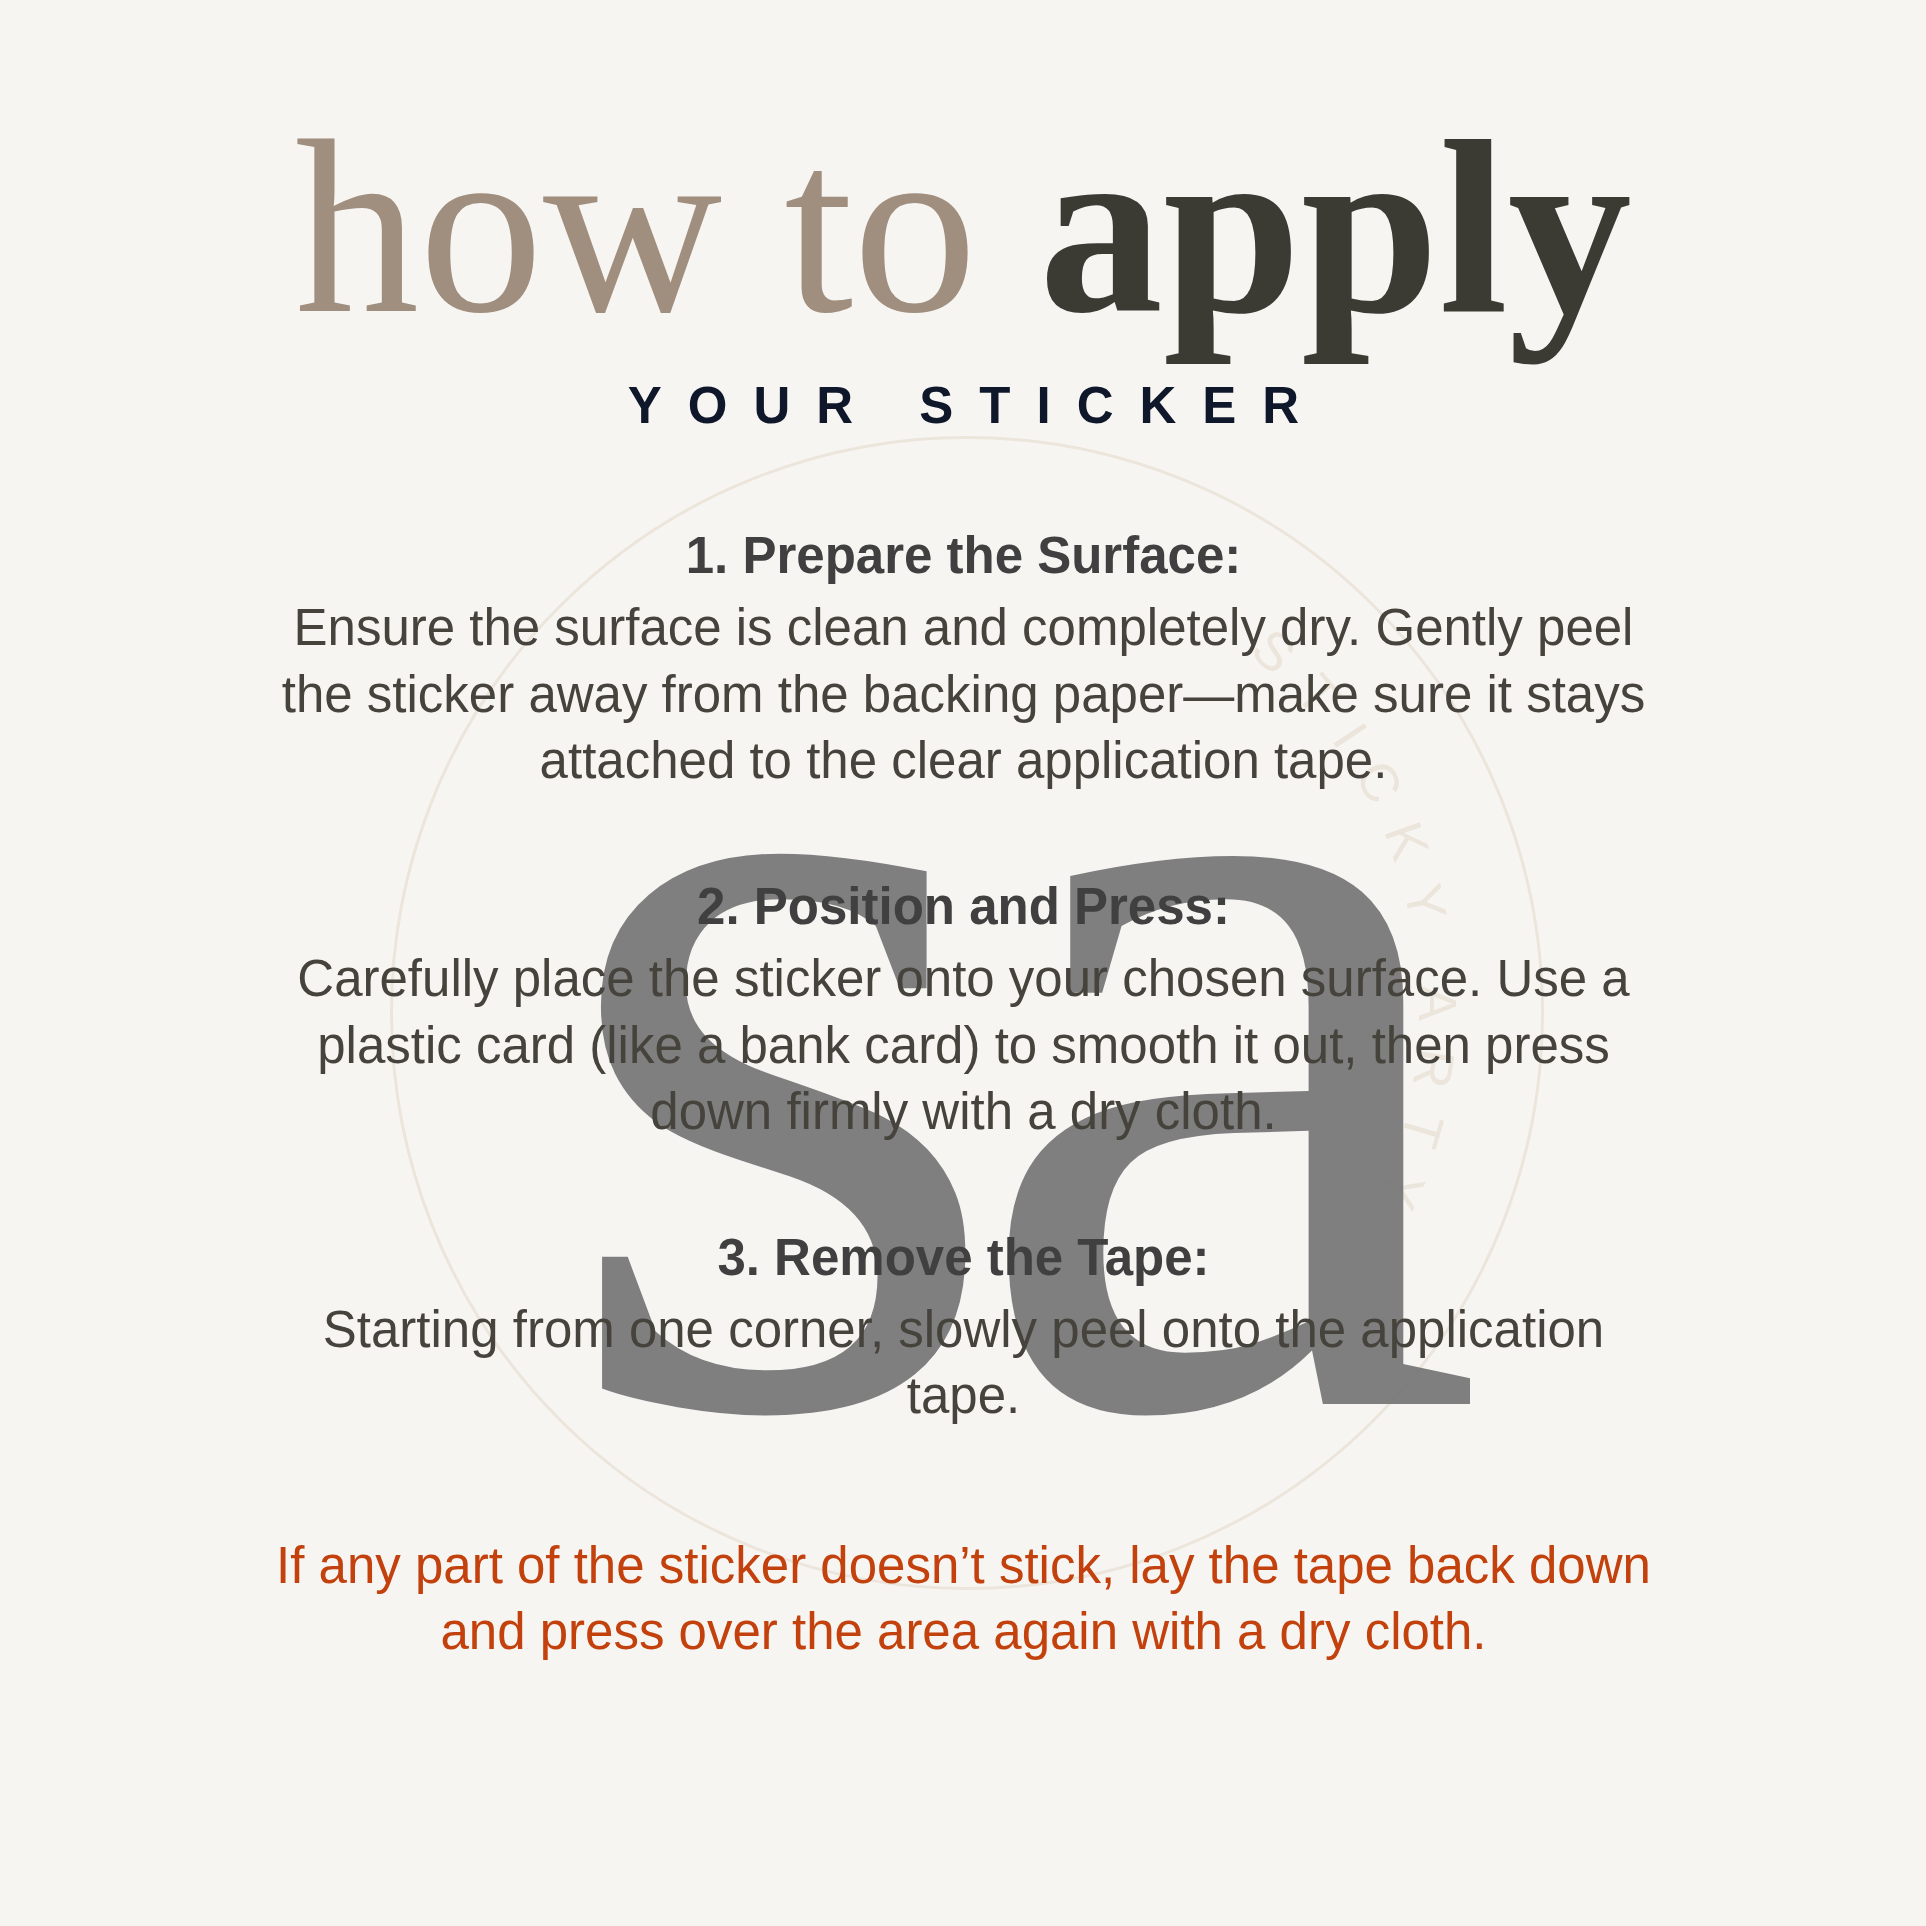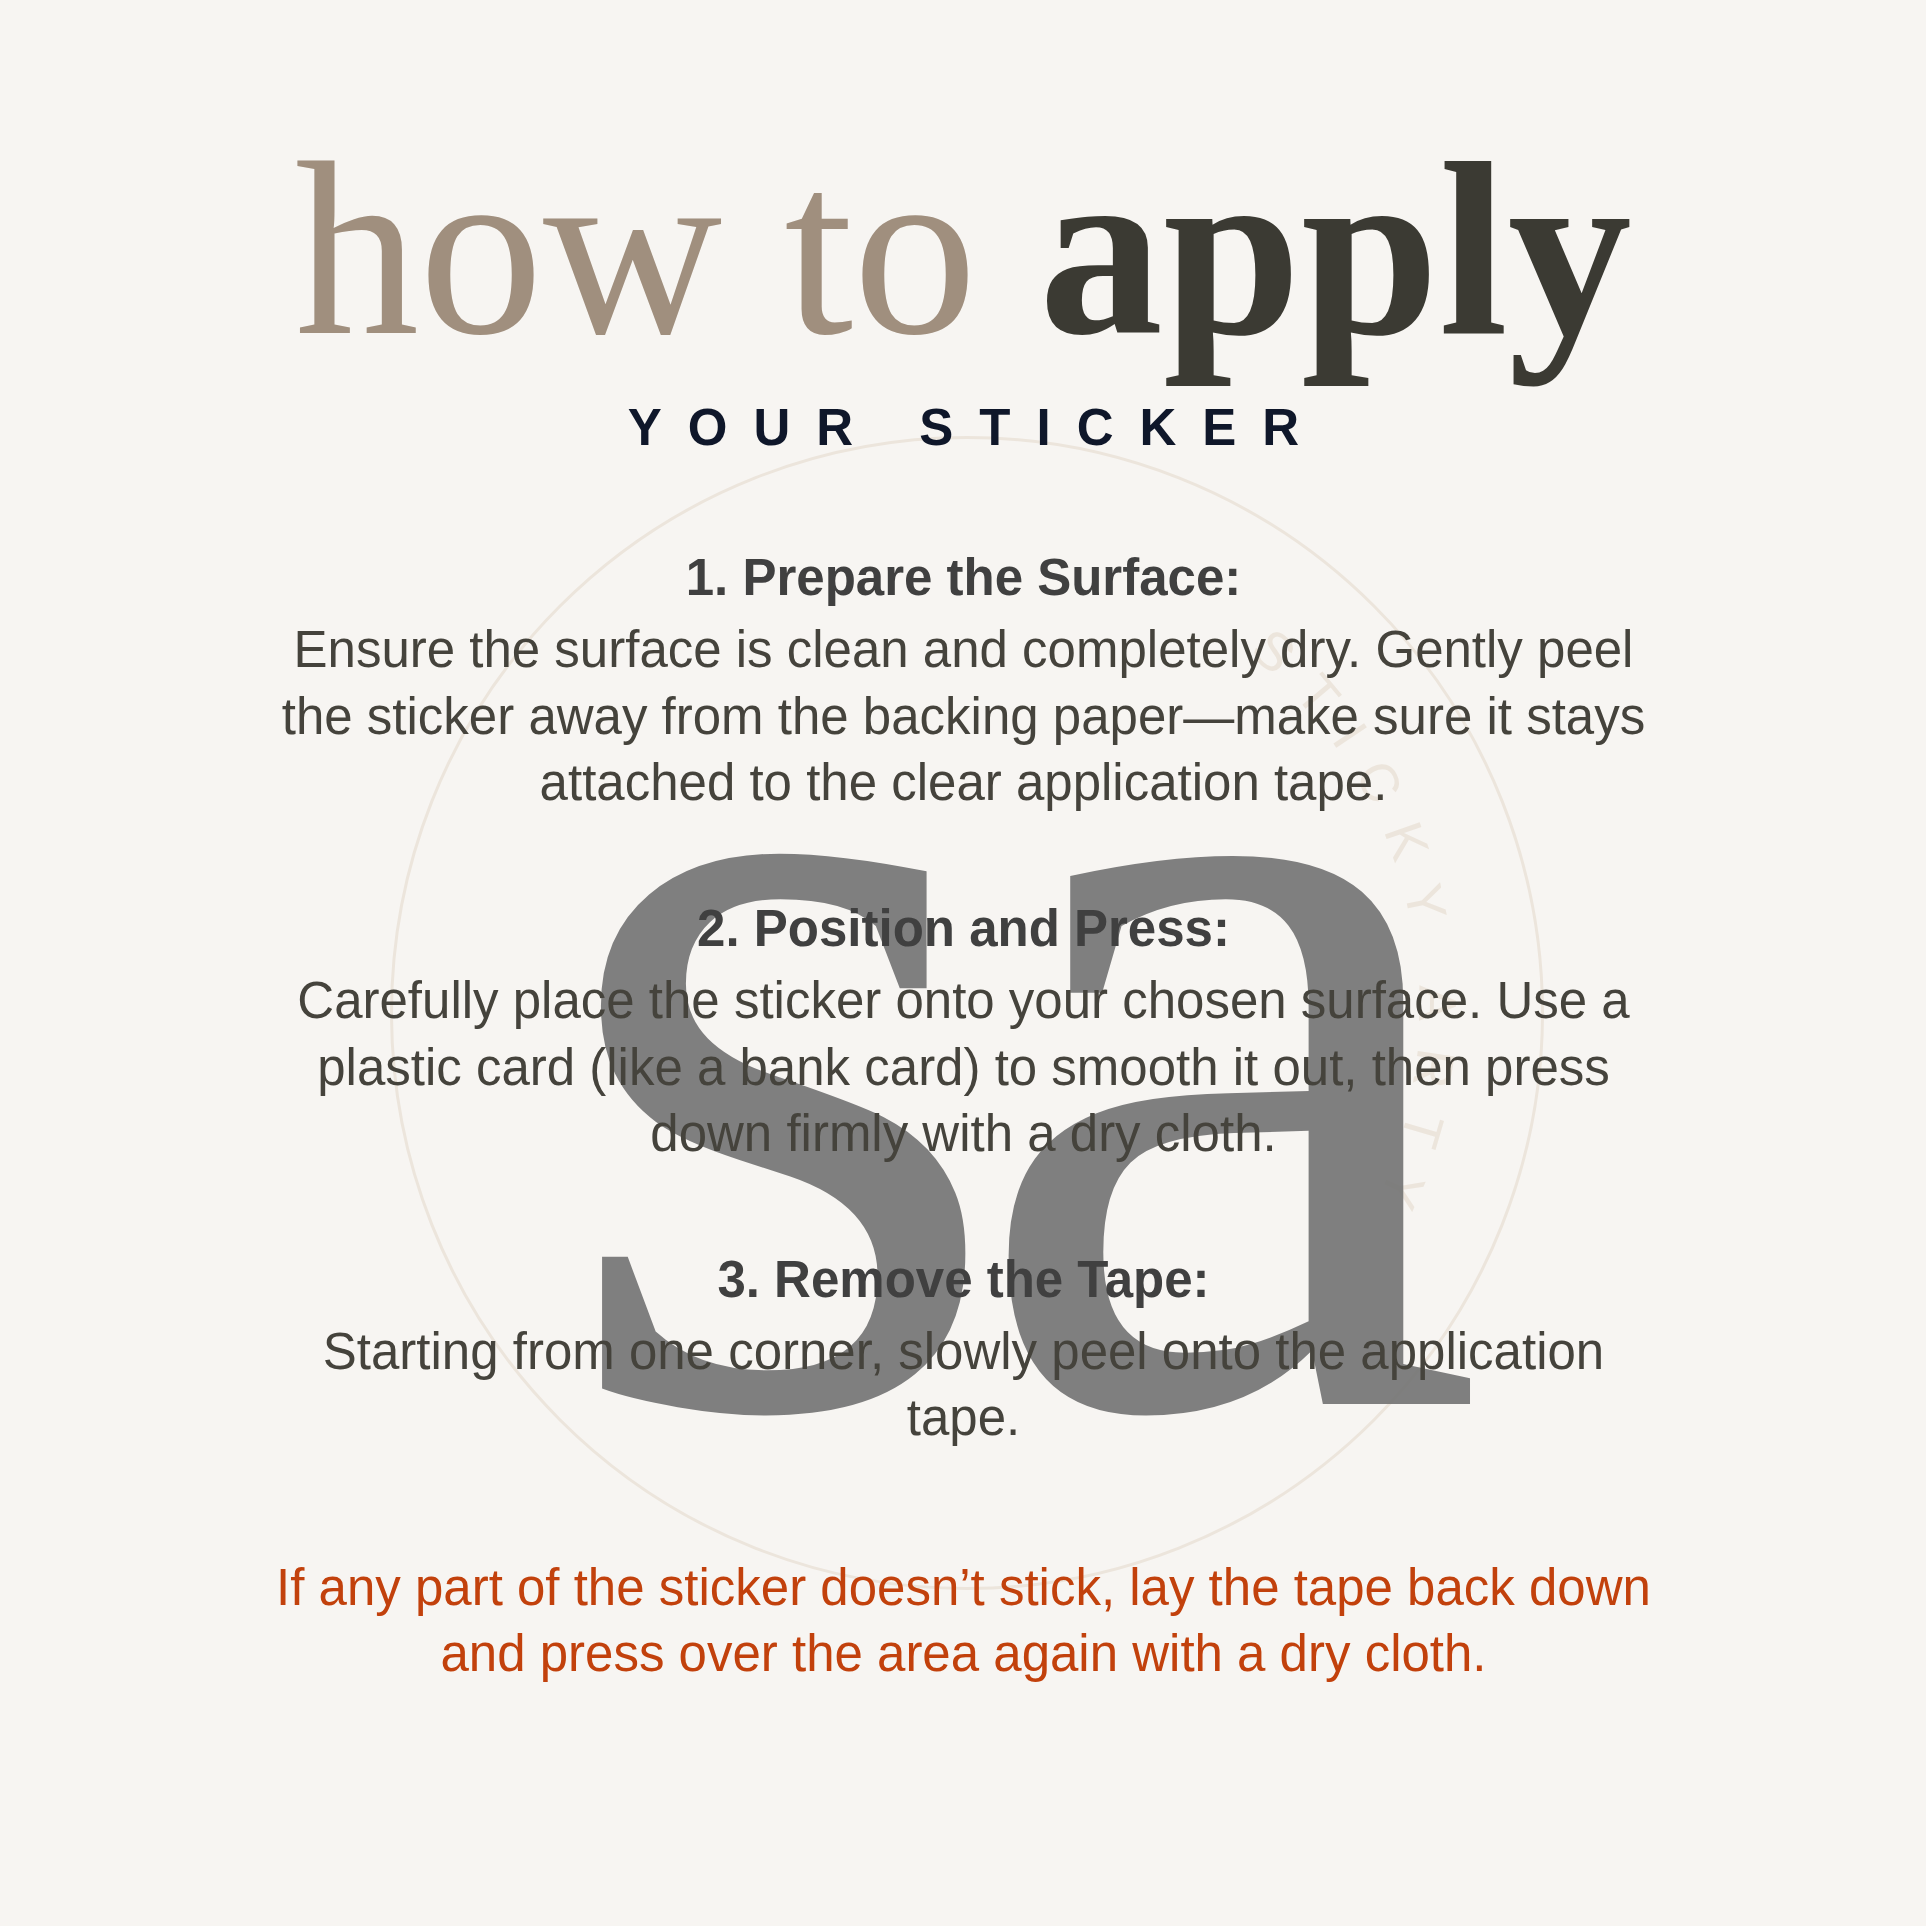--- a/index.html
+++ b/index.html
@@ -73,21 +73,21 @@
     fill: #ece5dc;
   }
 
   
   .content {
     position: relative;
     z-index: 2;
     width: 100%;
     height: 100%;
     box-sizing: border-box;
-    padding: 94px 119px 0 119px;
+    padding: 72px 119px 0 119px;
     text-align: center;
   }
   .title {
     font-family: "Liberation Serif", serif;
     font-size: 248px;
     line-height: 1.05;
     margin: 0;
     padding-top: 26px;
     font-weight: 400;
     white-space: nowrap;

